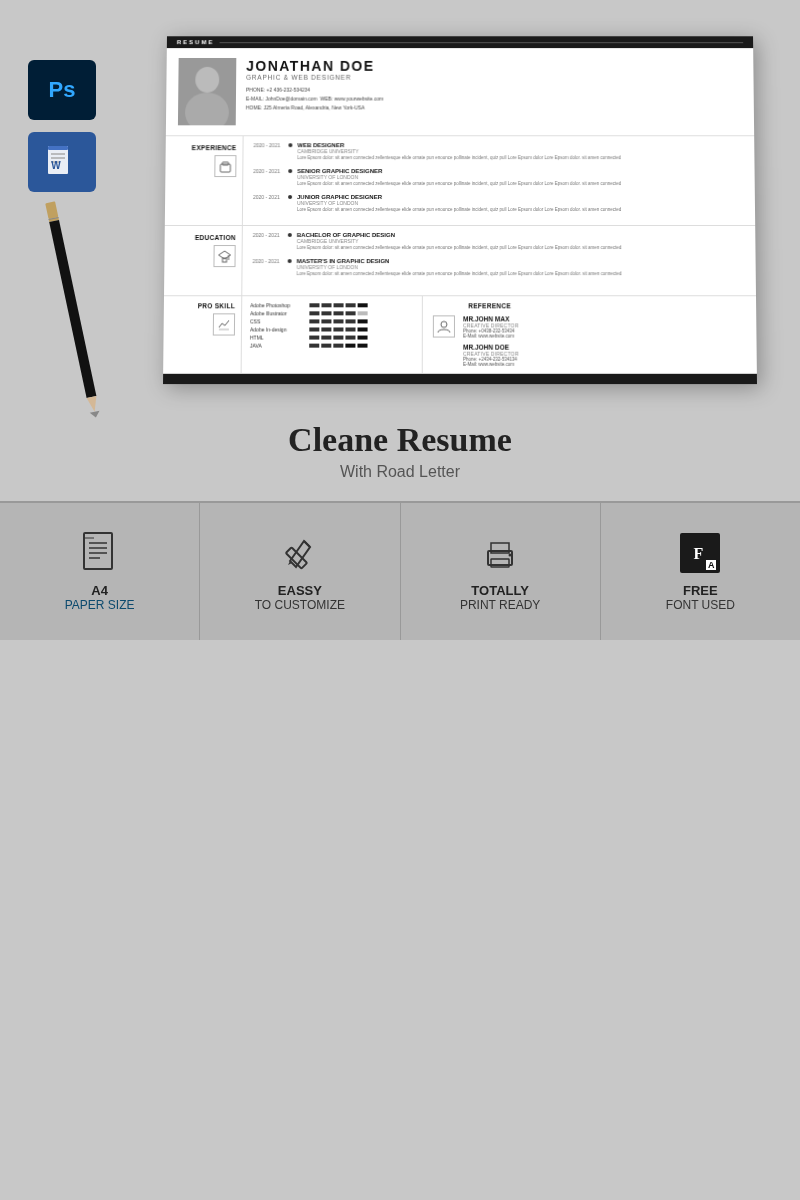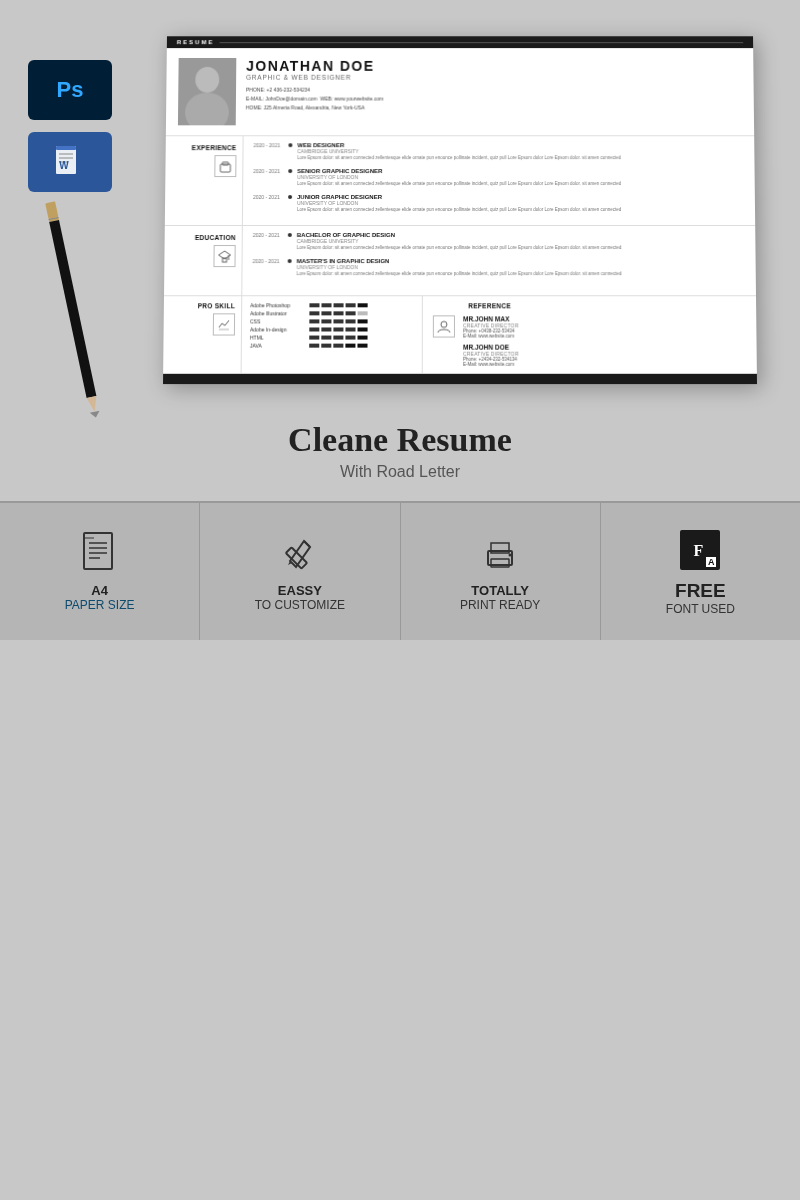--- a/index.html
+++ b/index.html
@@ -16,21 +16,21 @@
       position: absolute;
       left: 28px;
       top: 60px;
       display: flex;
       flex-direction: column;
       gap: 12px;
       z-index: 10;
     }
 
     .app-icon {
-      width: 84px;
+      width: 68px;
       height: 60px;
       border-radius: 6px;
       display: flex;
       align-items: center;
       justify-content: center;
       font-weight: bold;
       font-size: 18px;
       color: white;
     }
 
@@ -345,19 +345,19 @@
       <div style="font-size:12px; color:#333; text-transform:uppercase;">PRINT READY</div>
     </div>
 
     <div style="flex:1; display:flex; flex-direction:column; align-items:center; justify-content:center; padding:20px 10px; text-align:center;">
       <div style="width:44px; height:44px; margin-bottom:8px; display:flex; align-items:center; justify-content:center;">
         <div style="width:40px; height:40px; background:#1a1a1a; display:flex; align-items:center; justify-content:center; position:relative; border-radius:2px;">
           <span style="color:white; font-size:16px; font-weight:900; font-family:serif; position:relative; left:-2px; top:1px;">F</span>
           <span style="position:absolute; bottom:3px; right:4px; background:white; color:#111; font-size:9px; font-weight:bold; padding:0 2px; font-family:Arial, sans-serif;">A</span>
         </div>
       </div>
-      <div style="font-size:19px; font-weight:700; color:#222; text-transform:uppercase;">FREE</div>
+      <div style="font-size:13px; font-weight:700; color:#222; text-transform:uppercase;">FREE</div>
       <div style="font-size:12px; color:#333; text-transform:uppercase;">FONT USED</div>
     </div>
 
   </div>
 
 </div>
 
 </body></html>

